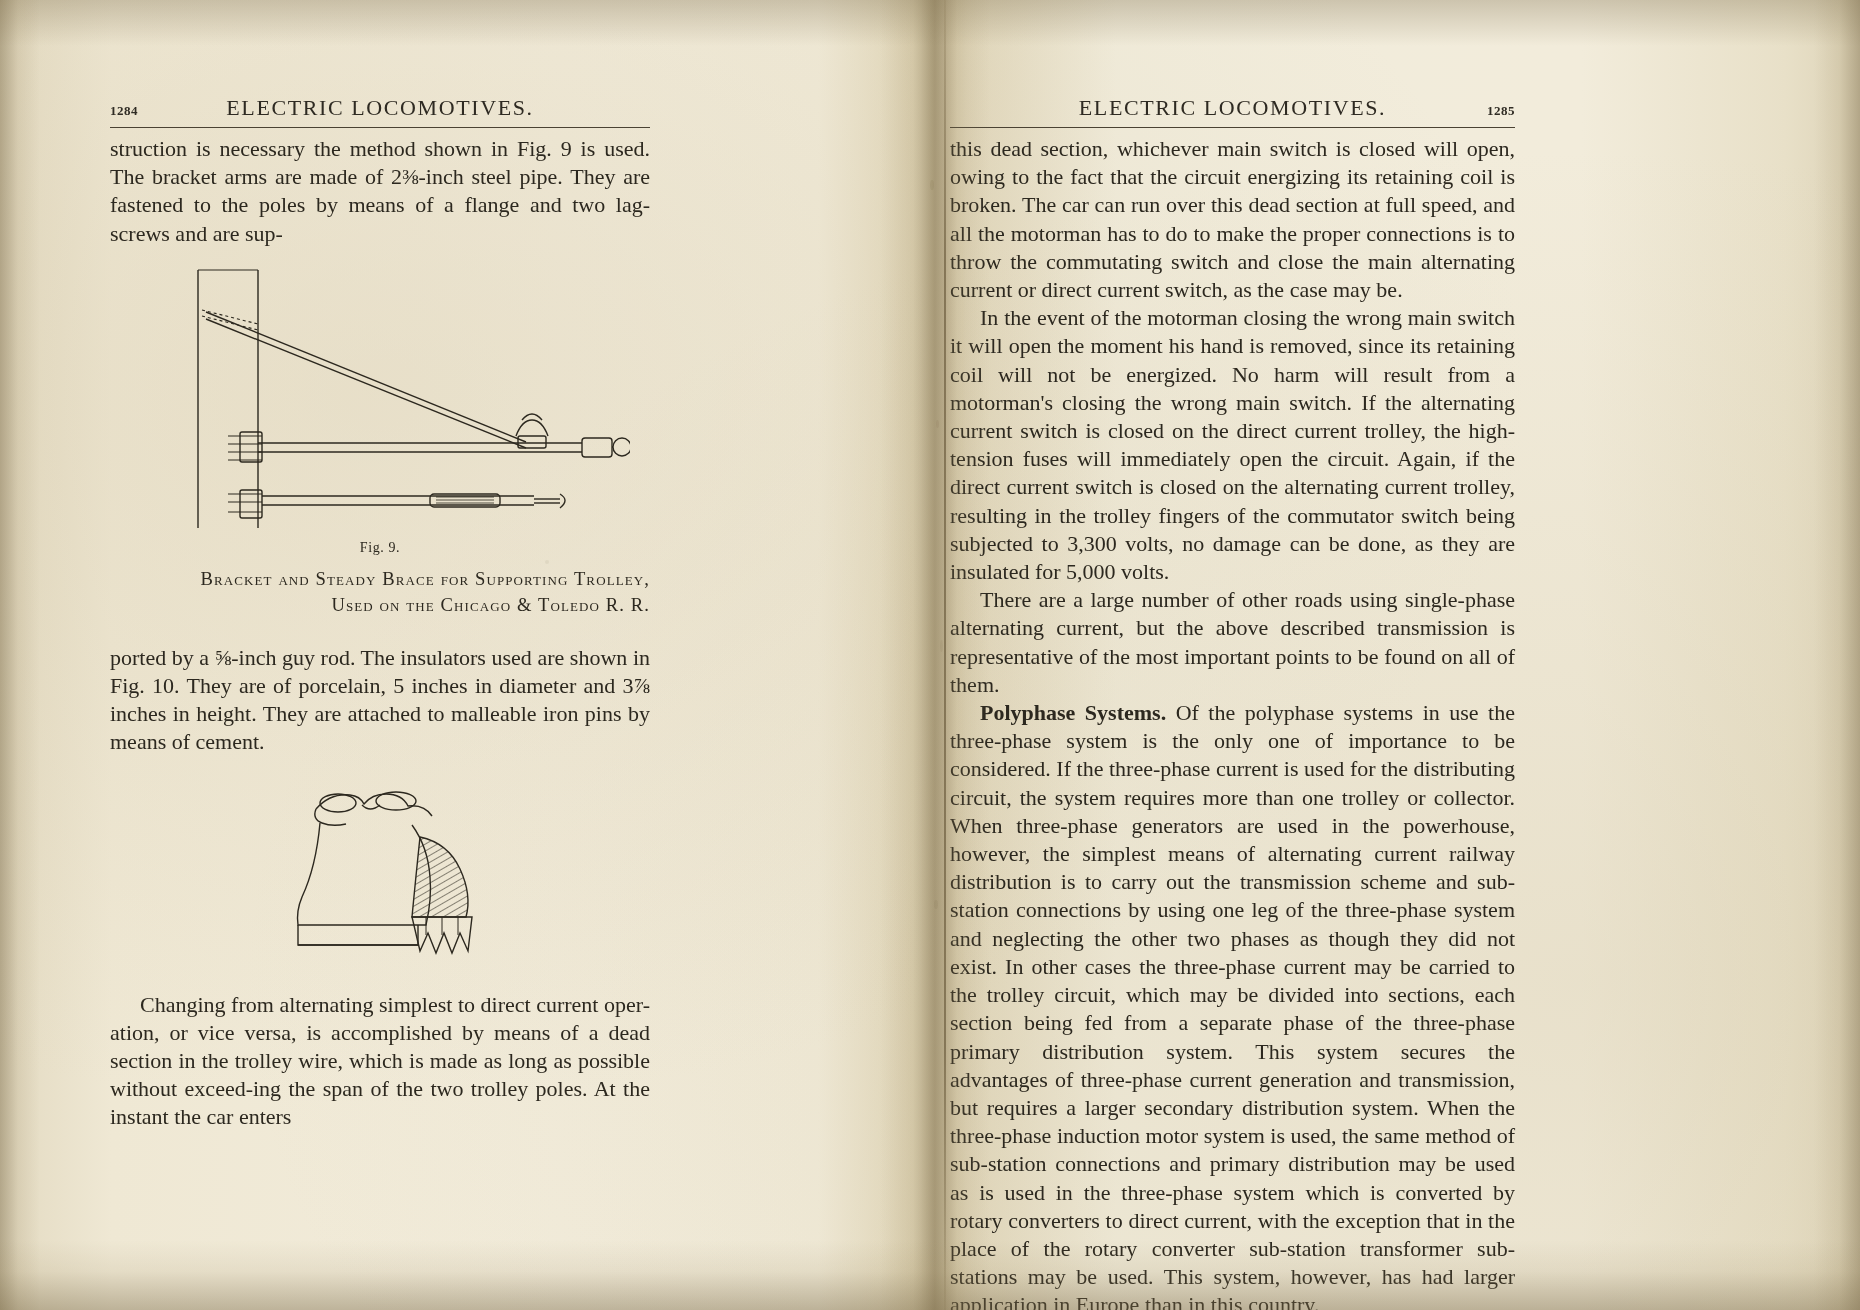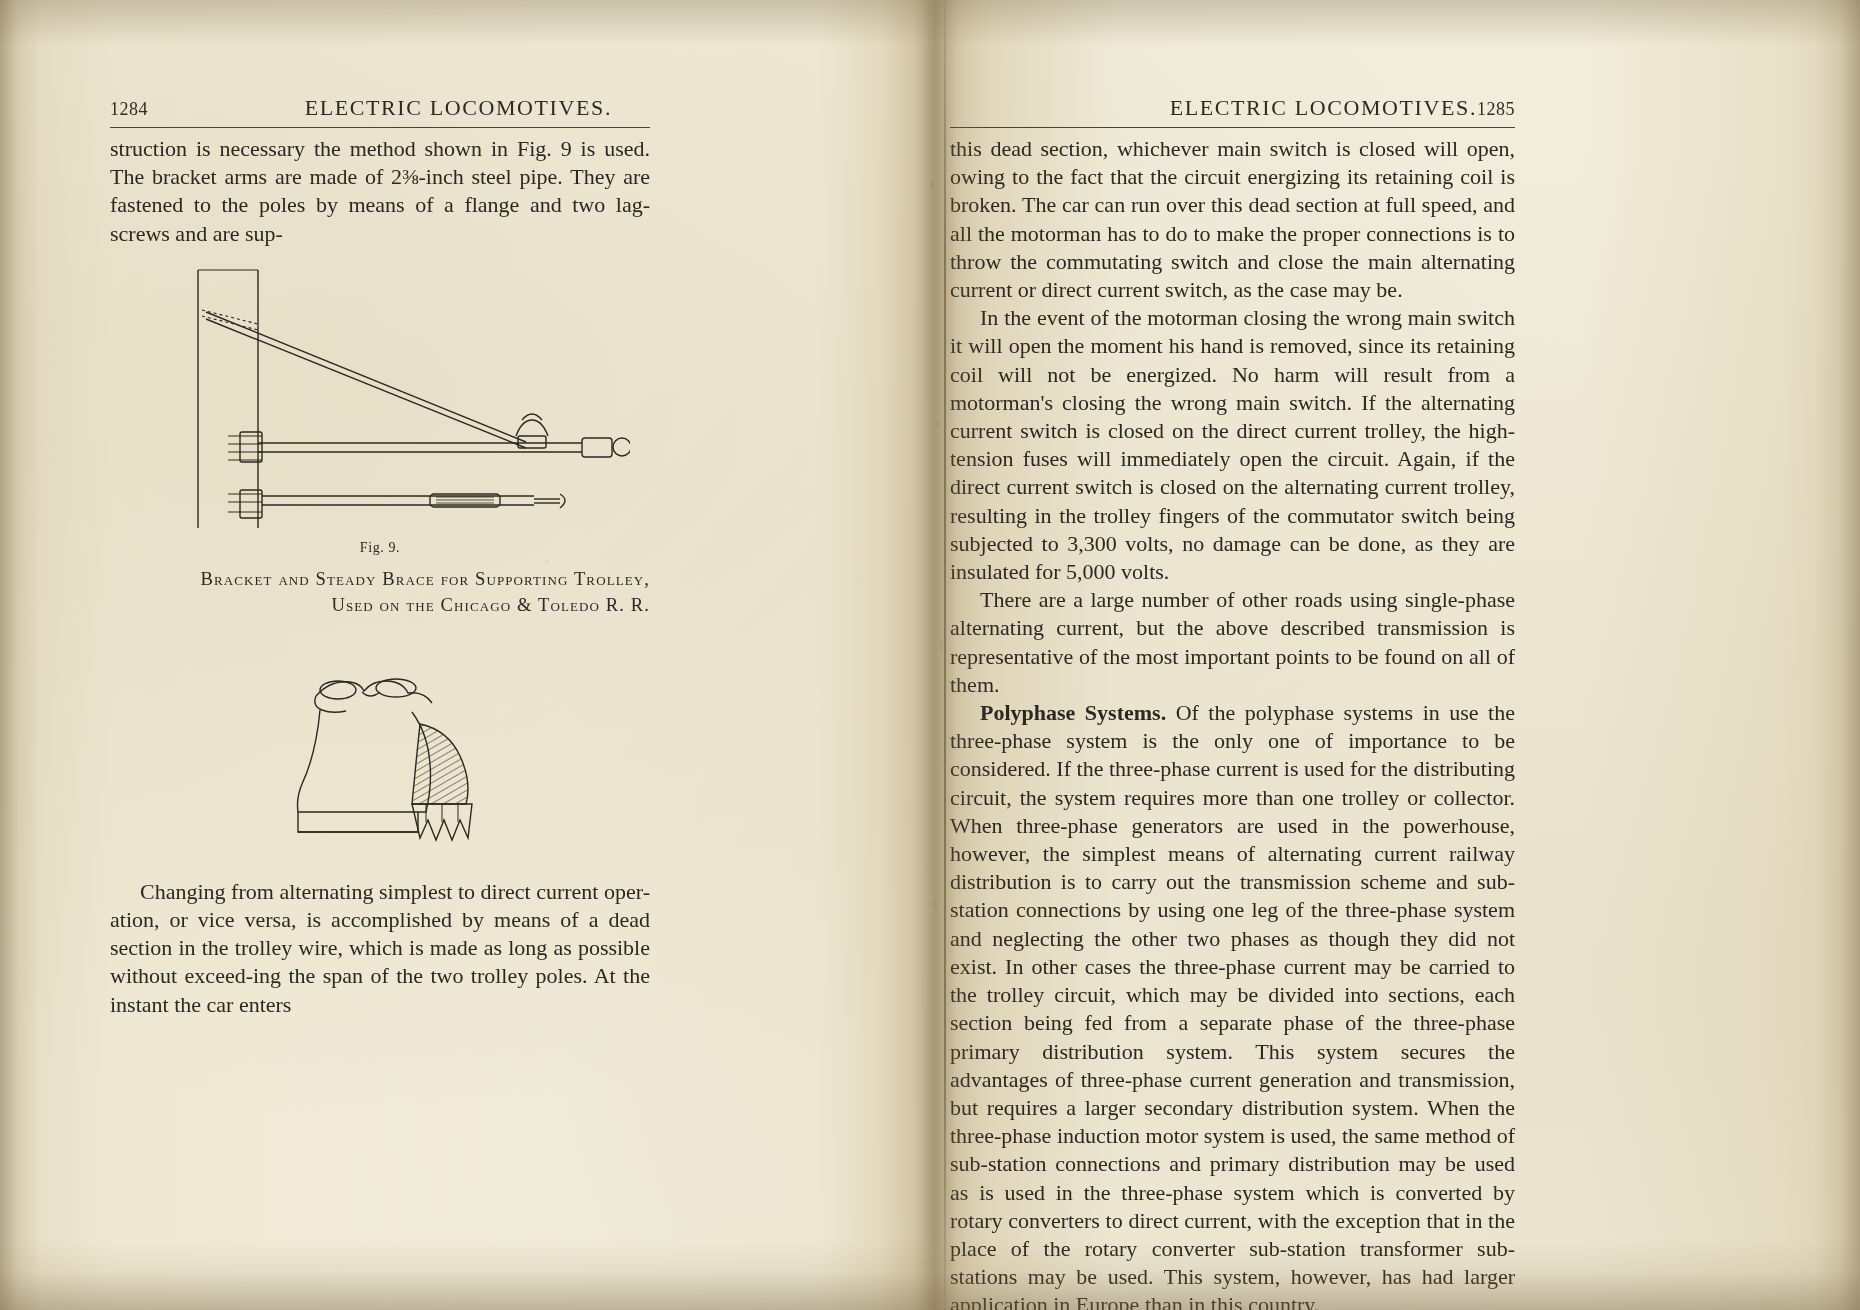--- a/index.html
+++ b/index.html
@@ -74,28 +74,29 @@
     height: 40px;
   }
   .rh-row {
     display: flex;
     align-items: baseline;
     font-size: 20.5px;
     letter-spacing: 1.2px;
     color: #2e2a22;
   }
   .folio {
-    font-size: 18px;
+    font-size: 13px;
     letter-spacing: 0.5px;
     color: #302c24;
     font-family: "Liberation Serif", serif;
+    font-weight: bold;
   }
   .rh-title {
     flex: 1;
-    text-align: right;
+    text-align: center;
     font-variant: small-caps;
     font-size: 22px;
     letter-spacing: 1.6px;
     color: #2e2a22;
   }
   .rule {
     border: 0;
     border-top: 1.6px solid #4a4233;
     margin: 6px 0 18px 0;
   }
@@ -203,20 +204,21 @@
         </svg>
         <div class="caption-fig">Fig. 9.</div>
         <div class="caption-title">
           <span>Bracket and Steady Brace for Supporting Trolley,</span><br>
           <span>Used on the Chicago &amp; Toledo R. R.</span>
         </div>
       </div>
 
       <div class="gap-md"></div>
 
+      <p>ported by a ⅝-inch guy rod. The insulators used are shown in Fig. 10. They are of porcelain, 5 inches in diameter and 3⅞ inches in height. They are attached to malleable iron pins by means of cement.</p>
 
       <div class="fig-wrap">
         <svg class="fig10-svg" width="320" height="190" viewBox="0 0 320 190">
           <defs>
             <pattern id="hatch" patternUnits="userSpaceOnUse" width="6" height="6" patternTransform="rotate(60)">
               <line x1="0" y1="0" x2="0" y2="6" stroke="#2c281f" stroke-width="1.1"></line>
             </pattern>
           </defs>
           <g fill="none" stroke="#2c281f" stroke-width="1.4">
 

